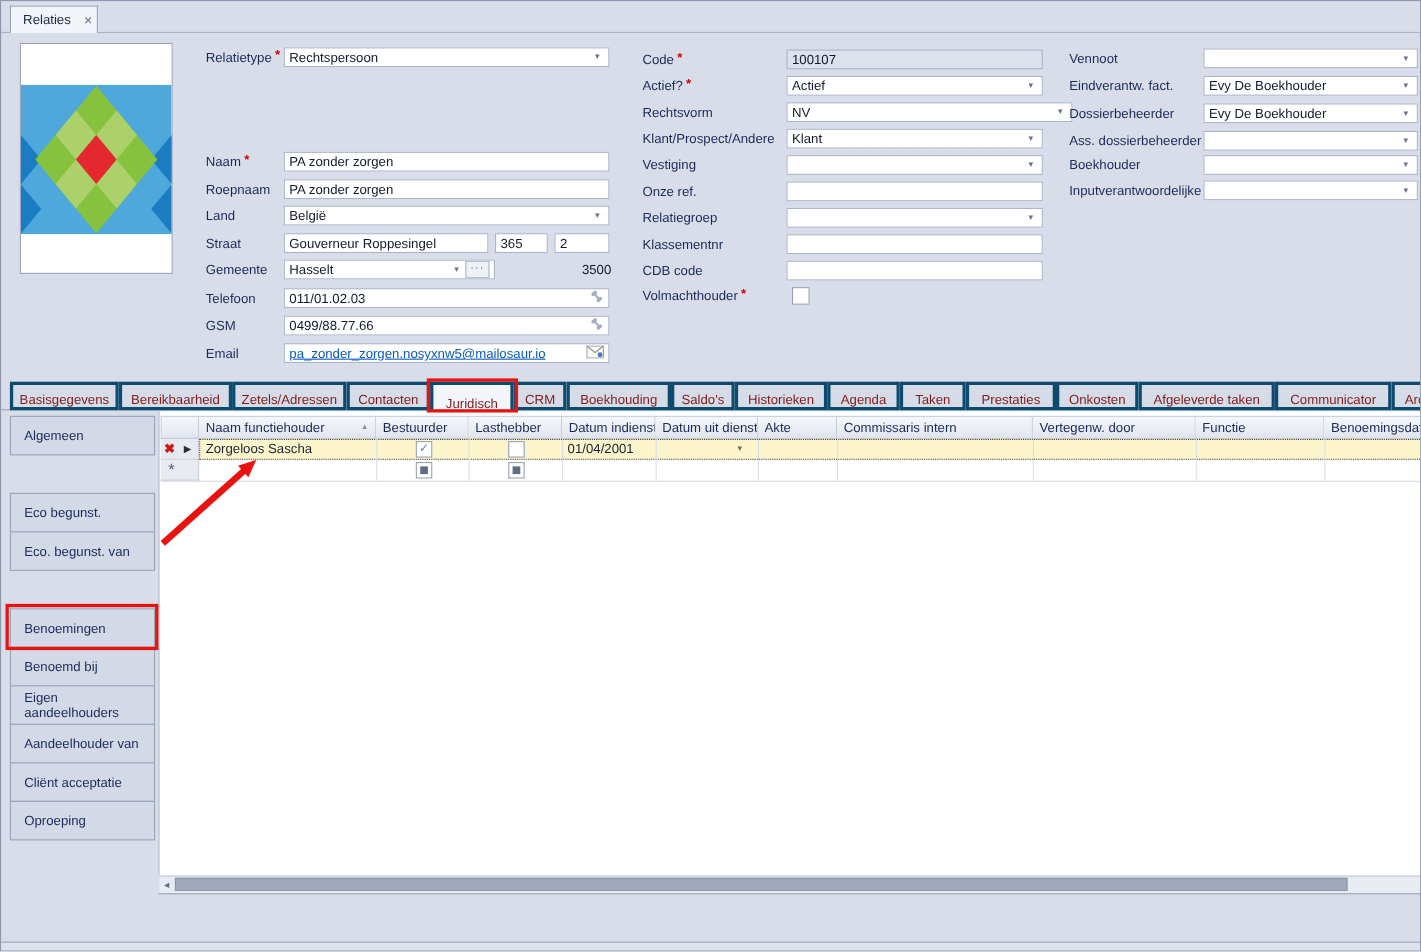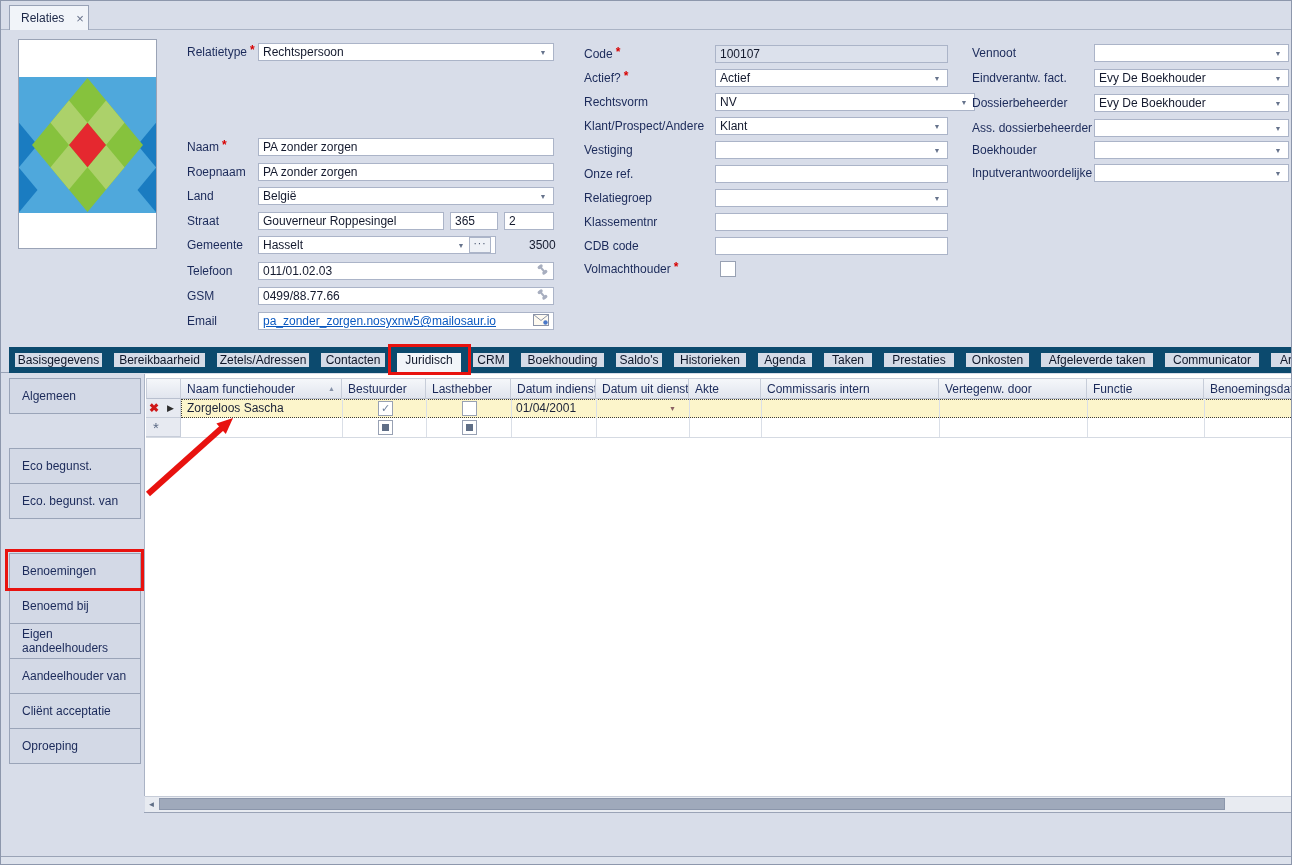--- a/index.html
+++ b/index.html
@@ -32,22 +32,22 @@
        font-size:10px;line-height:12px;text-align:center;color:#3c4a66;margin-left:2px;letter-spacing:1px;}
   .link{color:#0a58c0;text-decoration:underline;}
   .plain-val{position:absolute;height:18px;line-height:18px;color:#141a2e;}
   .cb{width:13px;height:13px;background:#fff;border:1px solid #98a1b3;box-sizing:content-box;
       display:flex;align-items:center;justify-content:center;}
   .cb .tick{color:#6d7f9b;font-size:11px;line-height:11px;}
   .cb .ind{width:7px;height:7px;background:#5f6e86;}
 
   
   .tab{position:absolute;top:346px;height:26px;box-sizing:border-box;background:#d5dbe7;
-       border:6px solid #0c4a6e;display:flex;align-items:flex-start;justify-content:center;
-       color:#0f172a;white-space:nowrap;overflow:hidden;z-index:2;}
+       border:3px solid #0c4a6e;display:flex;align-items:flex-end;justify-content:center;
+       color:#7f1d1d;white-space:nowrap;overflow:hidden;z-index:2;}
   .tab.active{background:#f2f5f9;height:27px;border-bottom:none;z-index:3;}
   .tabline{position:absolute;left:0;top:371px;width:100%;height:1px;background:#99a3b7;z-index:1;}
 
   
   .side-btn{position:absolute;left:8px;width:132px;height:36px;background:#d3d9e6;
        border:1px solid #9aa4b8;box-sizing:border-box;display:flex;align-items:center;
        padding-left:12px;color:#1b2a5a;}
 
   
   .grid-bg{position:absolute;left:143px;top:373px;width:1149px;height:422px;background:#fff;
@@ -133,21 +133,21 @@
     <span class="val">Gouverneur Roppesingel</span>
   </div>
   <div class="ctl" style="left:449px;top:211px;width:48px">
     <span class="val">365</span>
   </div>
   <div class="ctl" style="left:503px;top:211px;width:50px">
     <span class="val">2</span>
   </div>
 
   <span class="flabel" style="left:186px;top:235px">Gemeente</span>
-  <div class="ctl" style="left:257px;top:235px;width:238px">
+  <div class="ctl" style="left:257px;top:235px;width:192px">
     <span class="val">Hasselt</span>
     <span class="dd">▼</span>
     <span class="ellipsis-btn">···</span>
   </div>
   <span class="plain-val" style="left:528px;top:235px">3500</span>
 
   <span class="flabel" style="left:186px;top:261px">Telefoon</span>
   <div class="ctl" style="left:257px;top:261px;width:296px">
     <span class="val">011/01.02.03</span>
     <span><svg width="13" height="13" viewBox="0 0 16 16">

